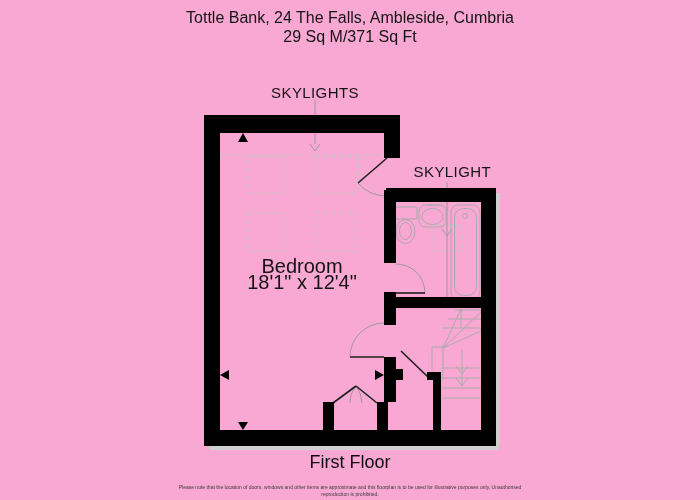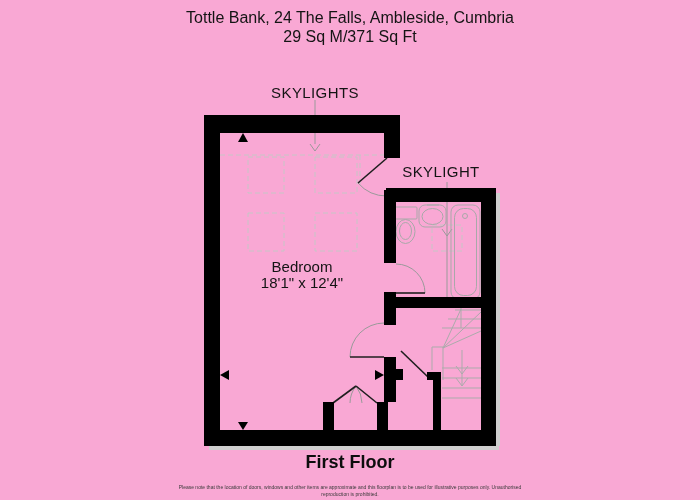--- a/index.html
+++ b/index.html
@@ -3,23 +3,23 @@
 <meta charset="utf-8">
 <style>
   html,body{margin:0;padding:0;background:#fff;}
   #stage{
     position:relative;width:700px;height:500px;background:#f9a8d4;
     font-family:"Liberation Sans", sans-serif;color:#111;overflow:hidden;
   }
   .txt{position:absolute;text-align:center;white-space:nowrap;}
   #header{top:9px;left:0;width:700px;font-size:16px;line-height:18.5px;color:#141414;}
   #skylights-label{top:84px;left:255px;width:120px;font-size:15px;letter-spacing:.4px;color:#141414;}
-  #skylight-label{top:163px;left:391px;width:100px;font-size:15px;letter-spacing:.4px;color:#141414;}
-  #bedroom-label{top:259px;left:222px;width:160px;font-size:15px;line-height:15.5px;color:#141414;}
-  #first-floor{top:452px;left:250px;width:200px;font-size:18px;font-weight:bold;color:#0d0d0d;}
+  #skylight-label{top:163px;left:391px;width:100px;font-size:15px;letter-spacing:.4px;color:#141414;text-align:right;}
+  #bedroom-label{top:259px;left:222px;width:160px;font-size:20px;line-height:15.5px;color:#141414;}
+  #first-floor{top:452px;left:250px;width:200px;font-size:18px;font-weight:normal;color:#0d0d0d;}
   #disclaimer{top:484px;left:177px;width:346px;font-size:5px;line-height:6.5px;color:#3a3a3a;white-space:normal;}
   svg{position:absolute;top:0;left:0;}
   .wall{fill:#000;}
   .fix{stroke:#a9a9a9;fill:none;stroke-width:1;}
   .dash{stroke:#c6c6c6;fill:none;stroke-width:1;stroke-dasharray:5 3;}
   .leaf{stroke:#1f1f1f;fill:none;stroke-width:1.6;}
   .arc{stroke:#9a9a9a;fill:none;stroke-width:1;}
   .lead{stroke:#9a9a9a;fill:none;stroke-width:1;}
   .stair{stroke:#ababab;fill:none;stroke-width:1;}
   .mark{fill:#000;}

